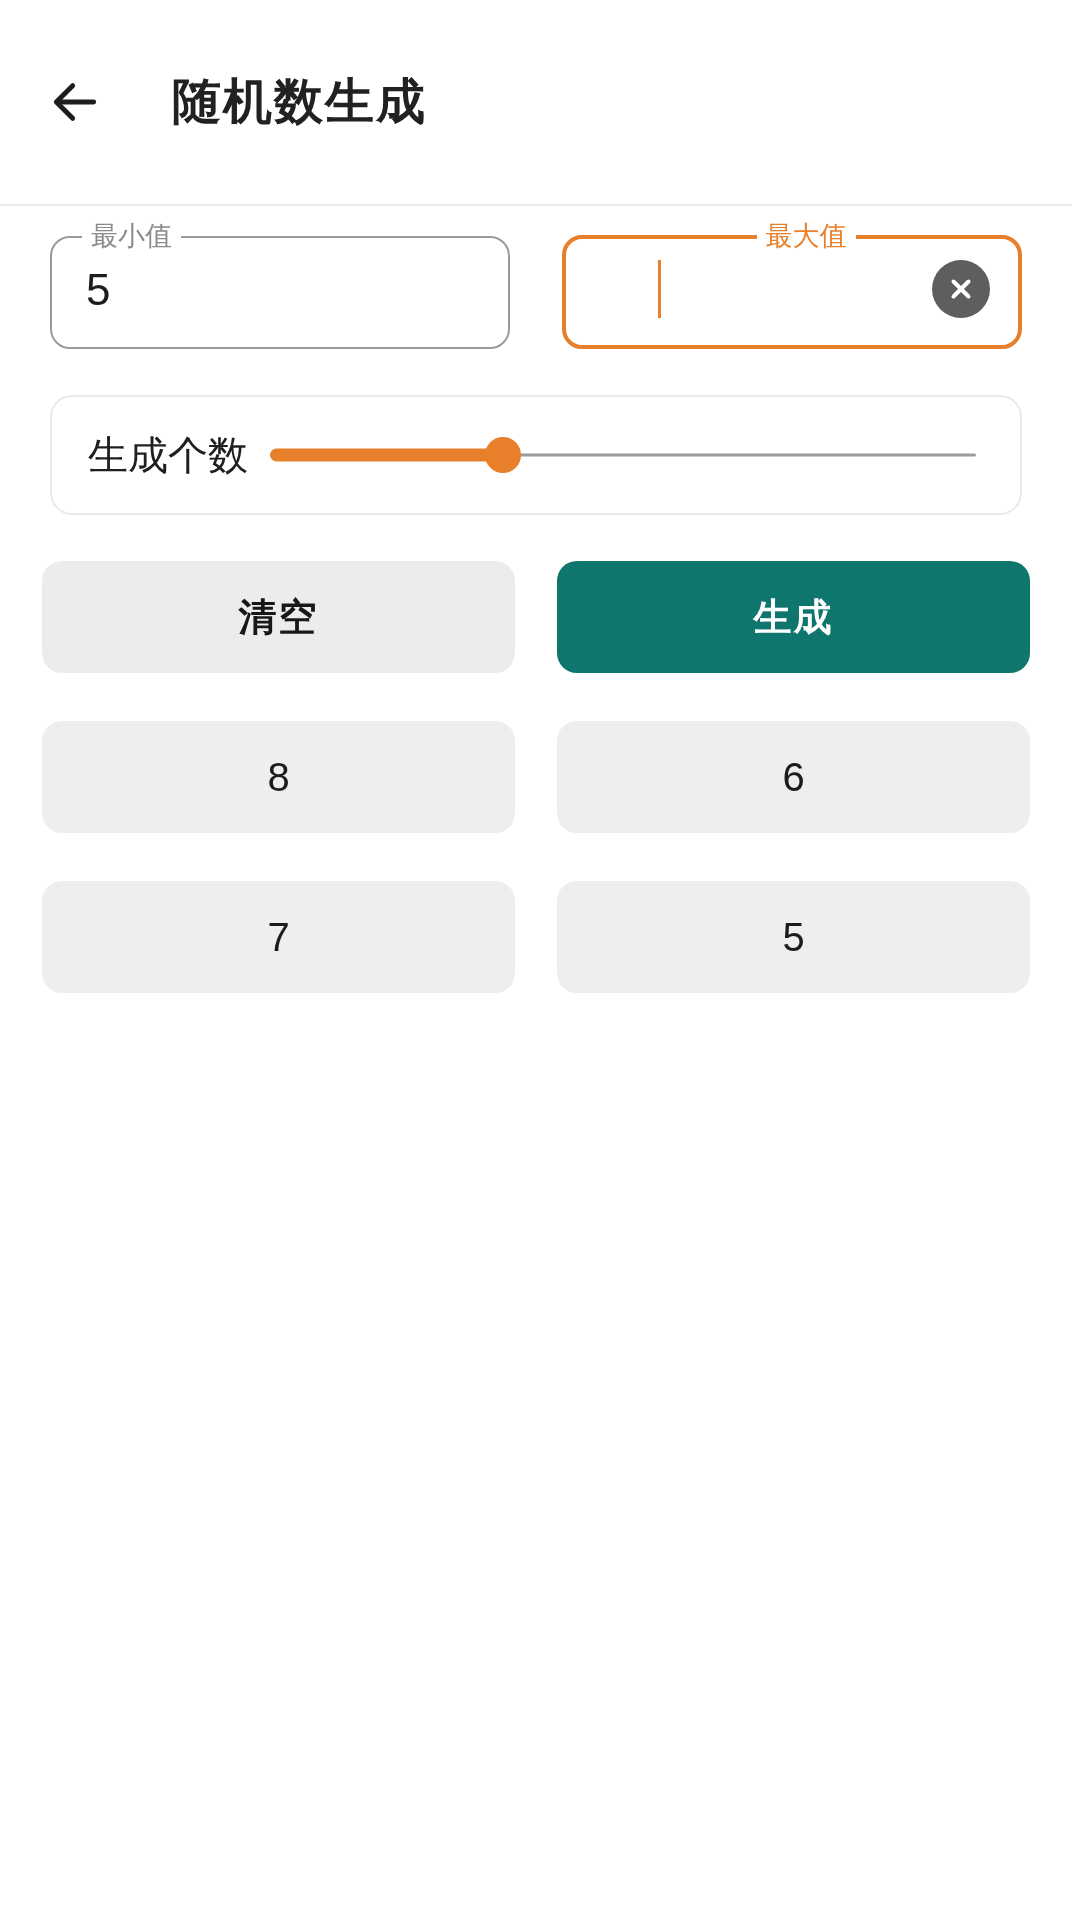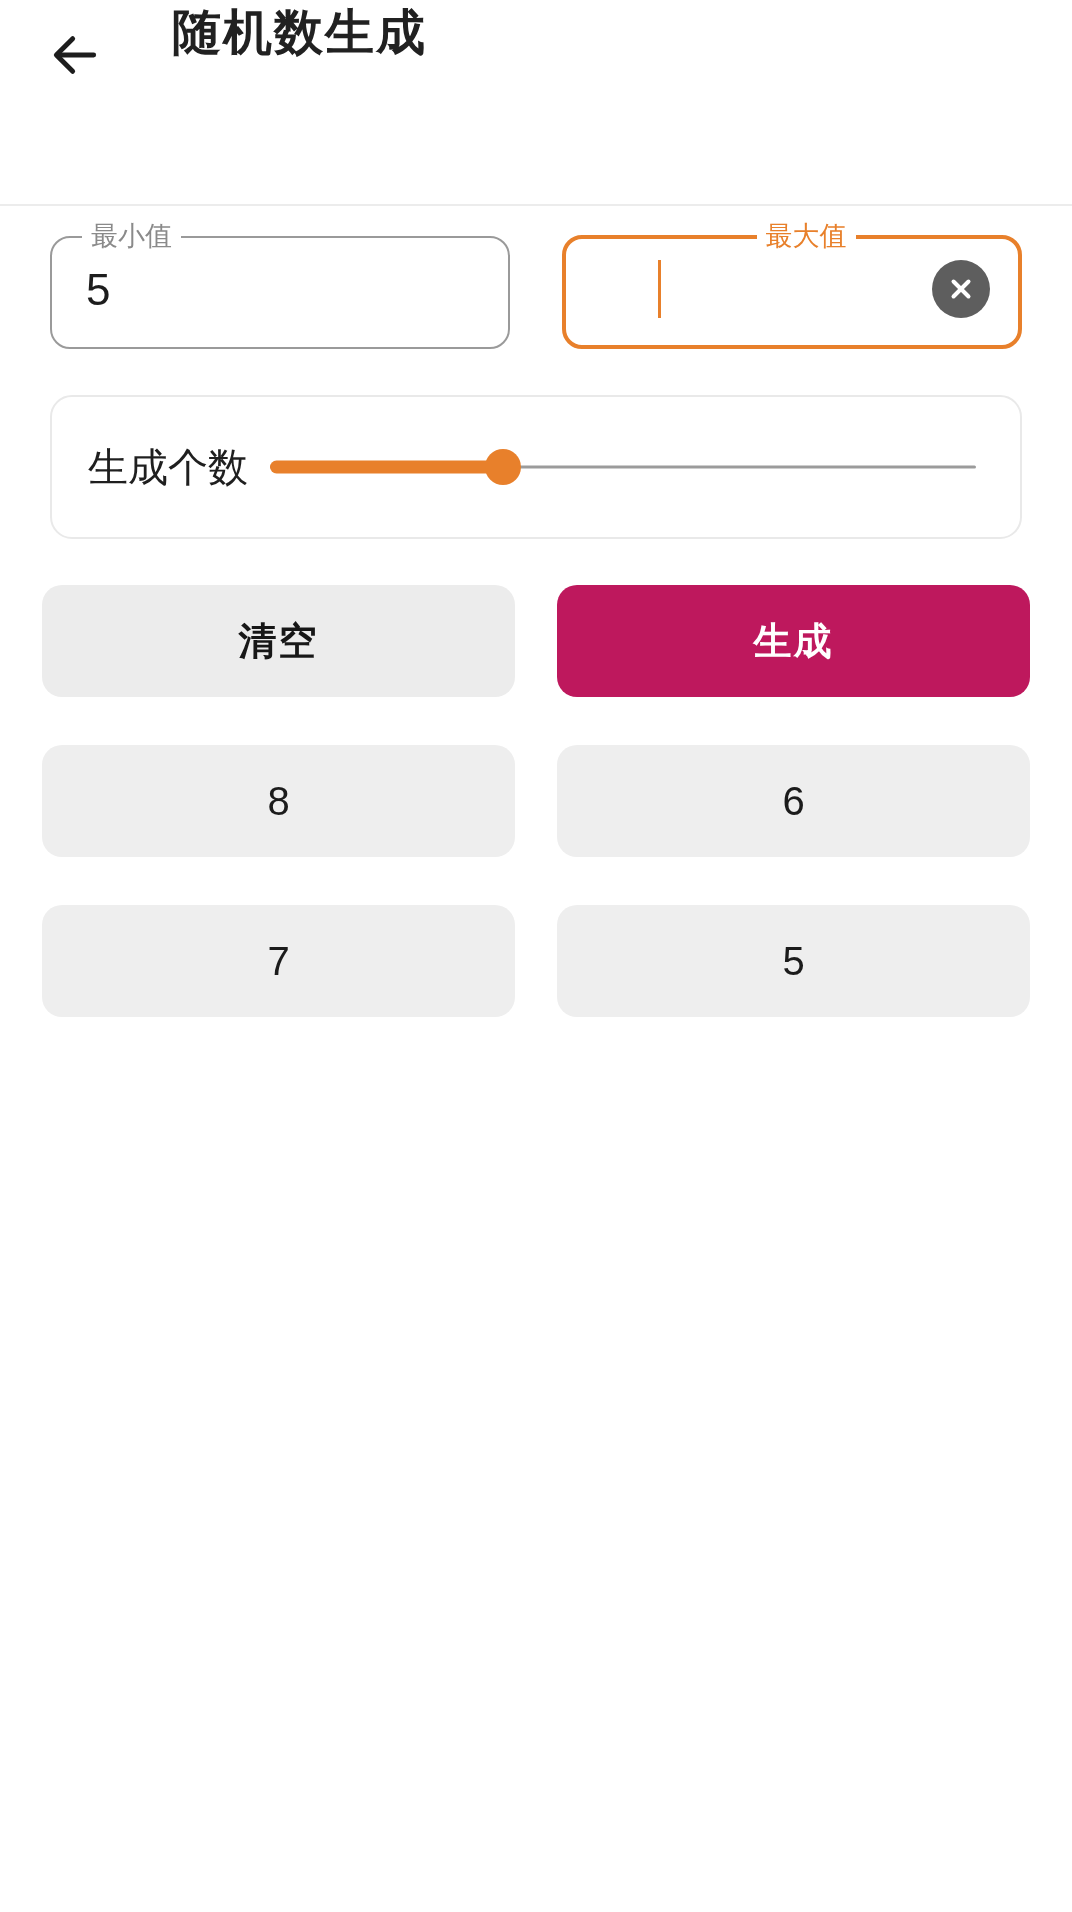--- a/index.html
+++ b/index.html
@@ -20,20 +20,21 @@
 
   
   .appbar {
     position: absolute;
     left: 0; top: 0;
     width: 1072px;
     height: 206px;
     background: #ffffff;
     border-bottom: 2px solid #ececec;
     display: flex;
+    align-items: center;
   }
   .back-btn {
     width: 110px;
     height: 110px;
     margin-left: 20px;
     display: flex;
     align-items: center;
     justify-content: center;
     cursor: pointer;
     background: transparent;
@@ -134,21 +135,21 @@
     display: flex;
     align-items: center;
     justify-content: center;
     cursor: pointer;
   }
   .clear-icon svg { display: block; }
 
   
   .slider-card {
     margin: 46px 50px 0 50px;
-    height: 144px;
+    height: 120px;
     border: 2px solid #e9e9e9;
     border-radius: 22px;
     background: #ffffff;
     display: flex;
     align-items: center;
     padding: 0 36px;
   }
   .slider-label {
     font-size: 40px;
     color: #1f1f1f;
@@ -212,21 +213,21 @@
     font-size: 38px;
     font-weight: 700;
     letter-spacing: 2px;
     cursor: pointer;
   }
   .btn-secondary {
     background: #ececec;
     color: #171717;
   }
   .btn-primary {
-    background: #be185d;
+    background: #0f766e;
     color: #ffffff;
   }
 
   
   .results {
     padding: 0 42px;
   }
   .result-row {
     display: flex;
     gap: 42px;

